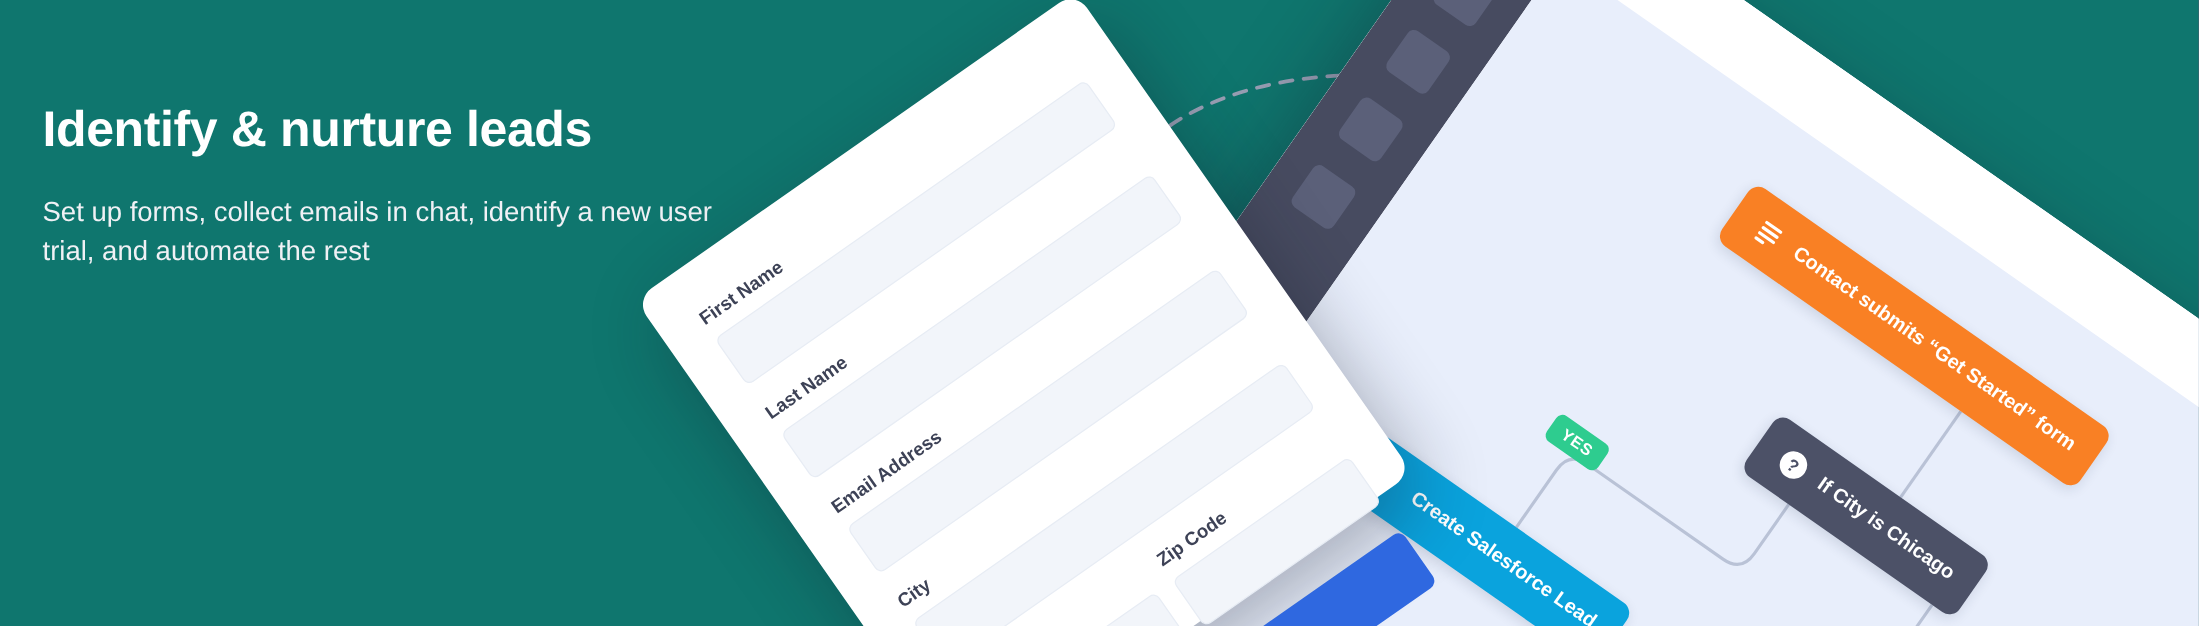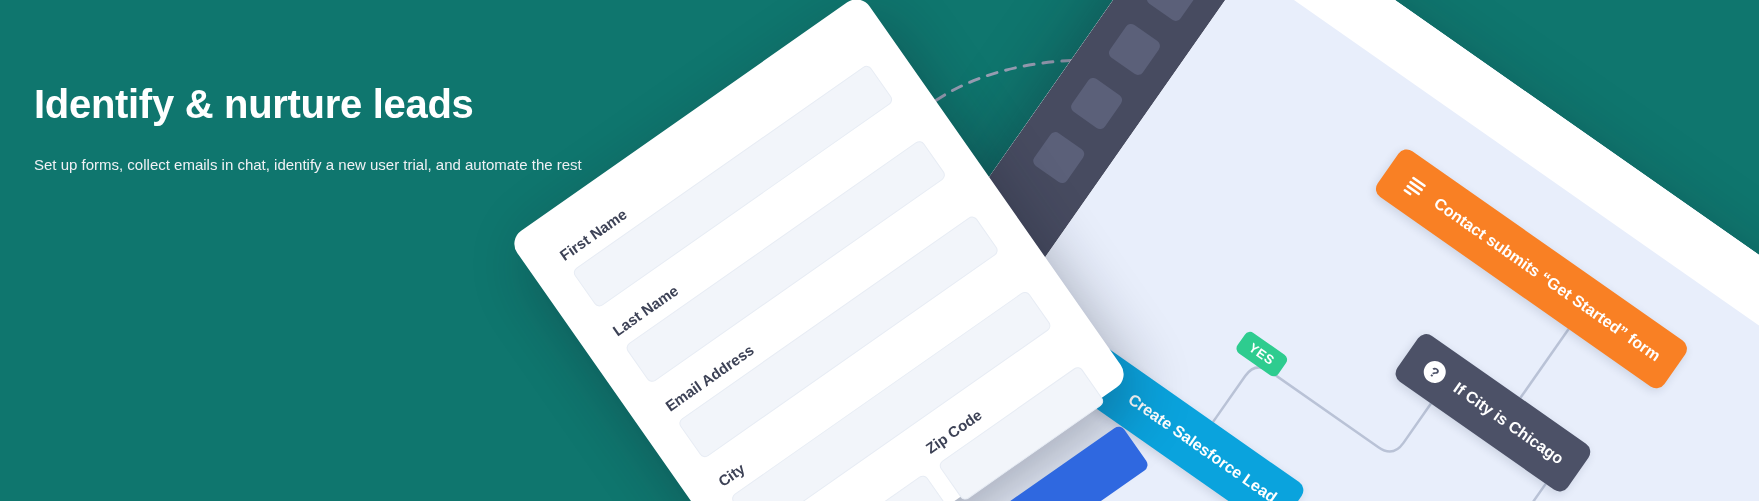--- a/index.html
+++ b/index.html
@@ -21,21 +21,21 @@
   .headline {
     color: #ffffff;
     font-size: 40px;
     font-weight: 700;
     letter-spacing: -0.3px;
     line-height: 1.1;
   }
   .subcopy {
     margin-top: 28px;
     color: #f0f1f5;
-    font-size: 15px;
+    font-size: 22px;
     font-weight: 400;
     line-height: 1.42;
     max-width: 570px;
   }
 
   
   .browser-wrap {
     position: absolute;
     left: 1012px; top: -118px;
     width: 900px; height: 720px;

